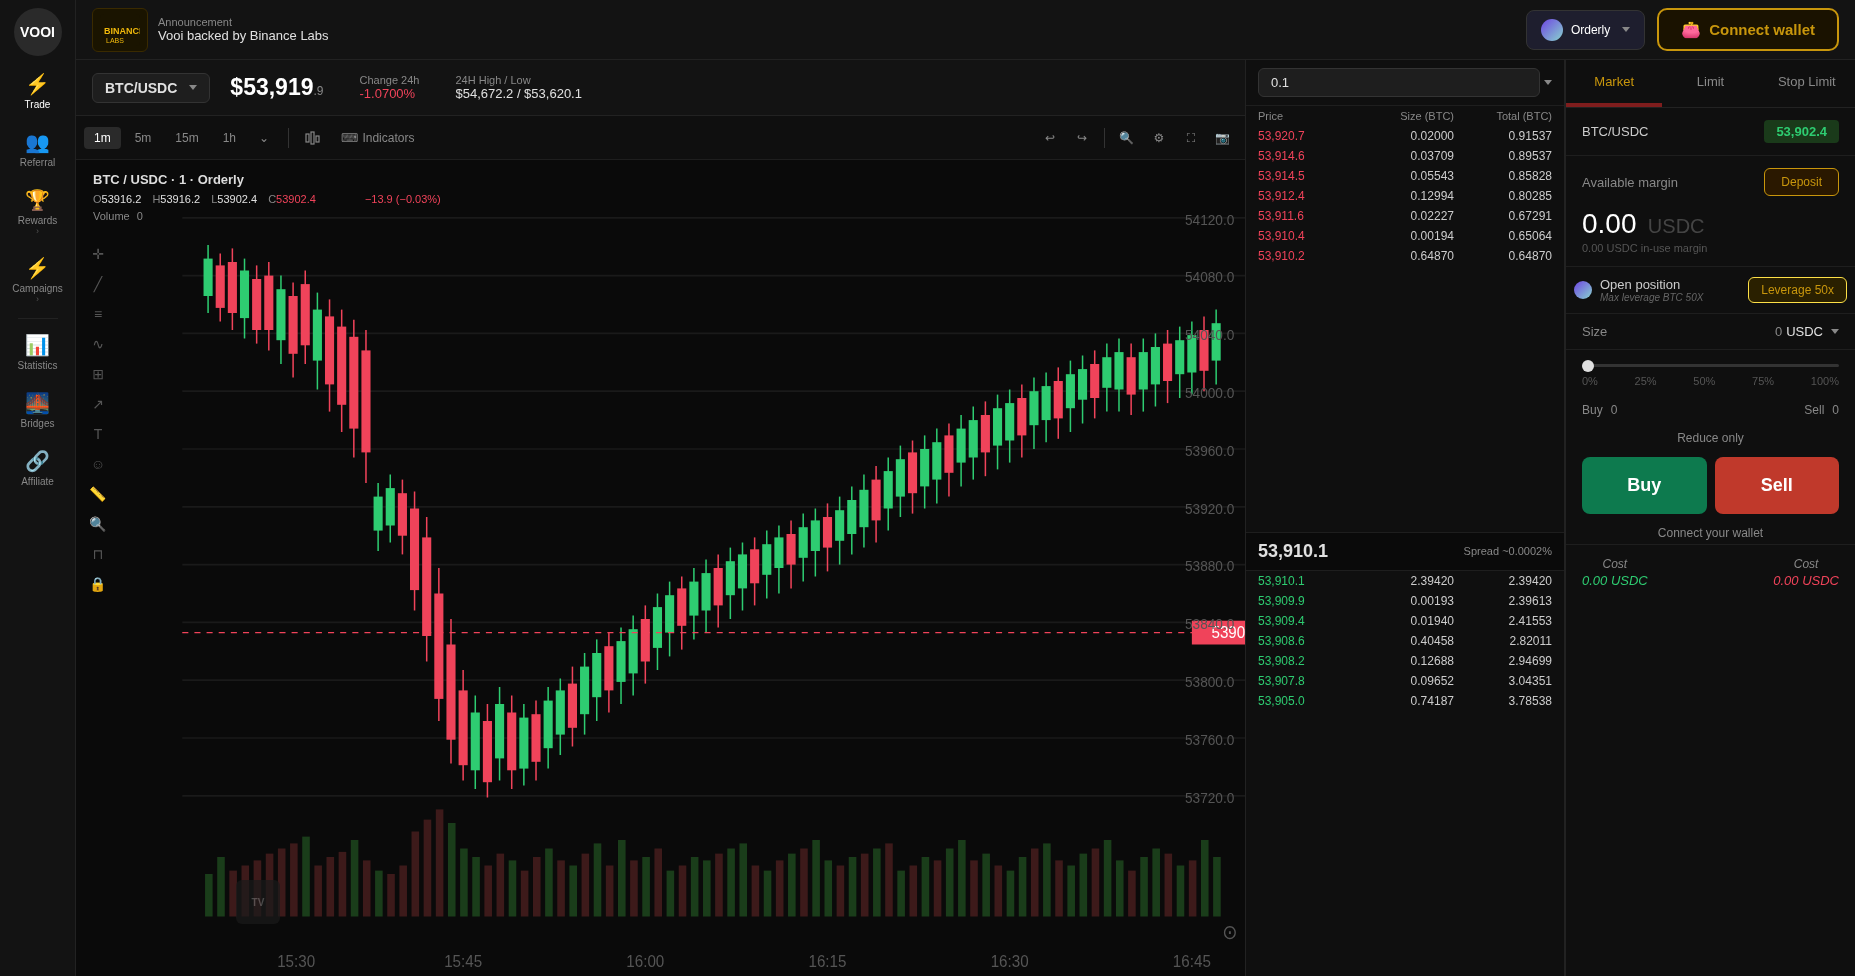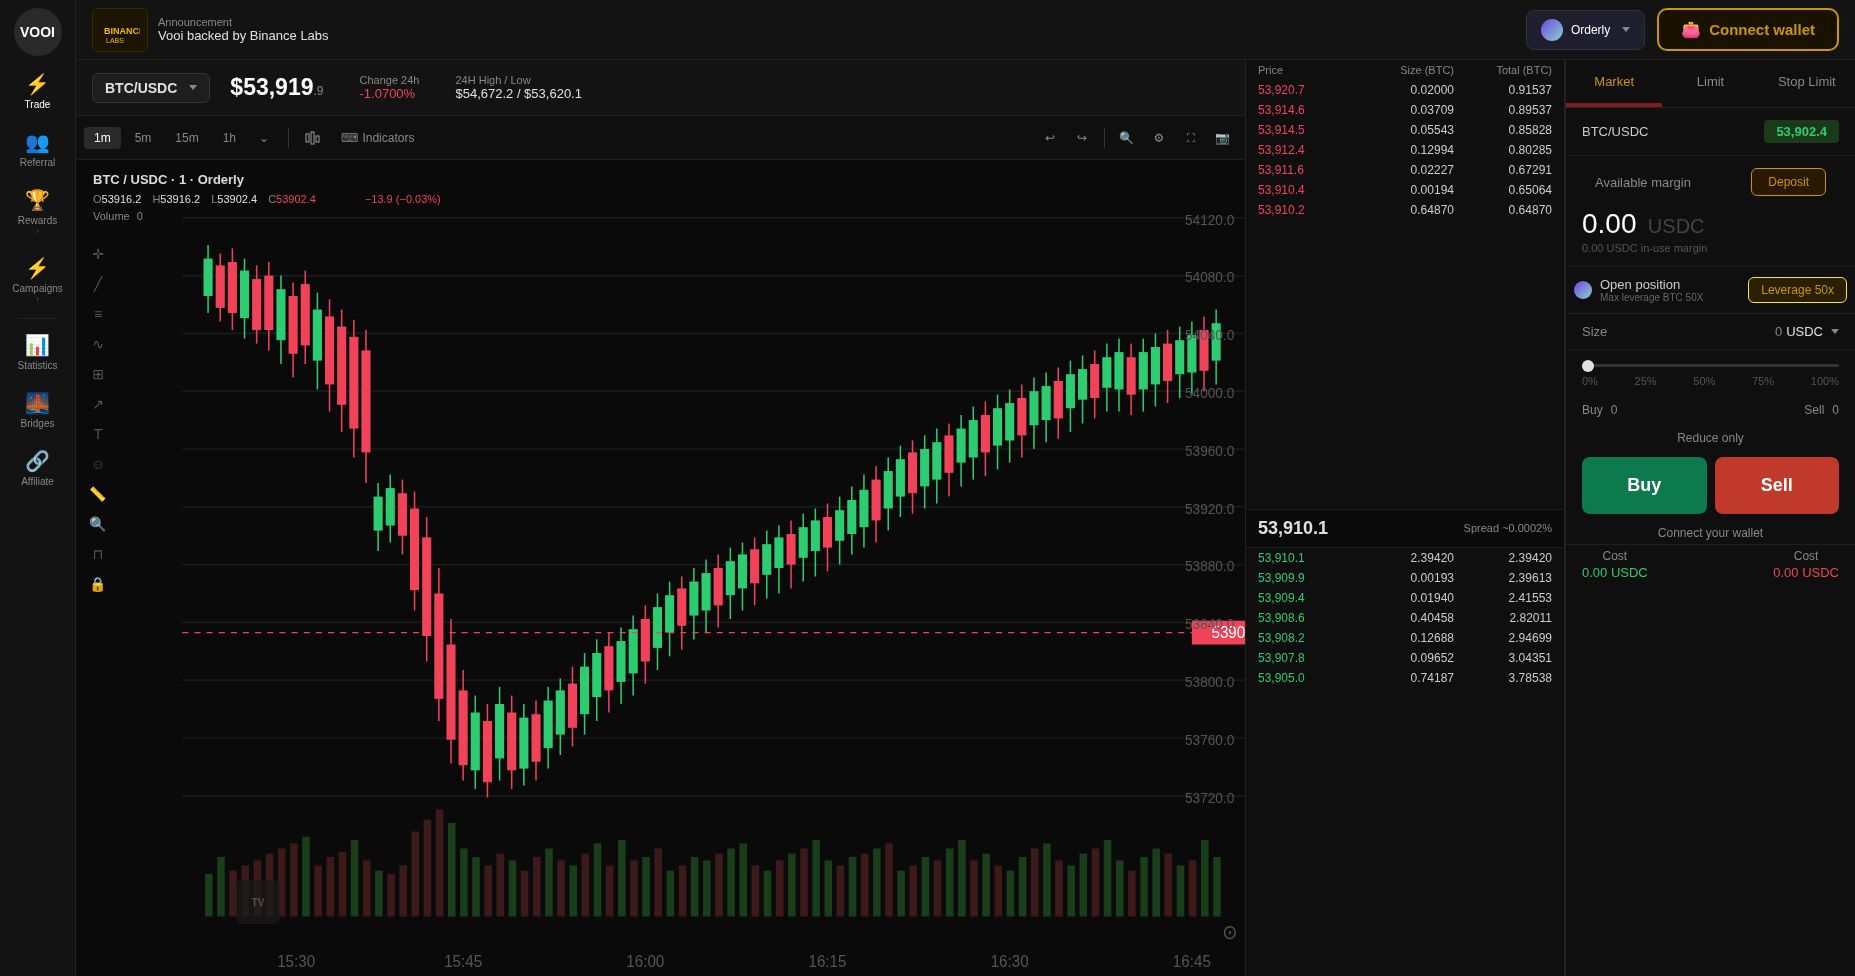--- a/index.html
+++ b/index.html
@@ -82,21 +82,21 @@
     .ob-spread .spread-label { font-size: 11px; color: #888; }
 
     
     .order-panel { width: 290px; background: #0f0f0f; border-left: 1px solid #222; display: flex; flex-direction: column; flex-shrink: 0; }
     .order-type-tabs { display: flex; border-bottom: 1px solid #222; }
     .order-type-tab { flex: 1; text-align: center; padding: 14px 0; cursor: pointer; color: #888; font-size: 13px; }
     .order-type-tab.active { color: #c8960c; border-bottom: 4px solid #7f1d1d; }
     .order-pair { display: flex; align-items: center; justify-content: space-between; padding: 12px 16px; border-bottom: 1px solid #1e1e1e; }
     .order-pair-name { font-size: 13px; color: #ccc; }
     .order-pair-price { background: #1a3a1a; color: #2ecc71; padding: 4px 12px; border-radius: 4px; font-size: 13px; font-weight: 600; }
-    .order-margin { display: flex; align-items: center; justify-content: space-between; padding: 12px 29px; }
+    .order-margin { display: flex; align-items: center; justify-content: space-between; padding: 12px 16px; }
     .margin-label { color: #888; font-size: 13px; }
     .deposit-btn { background: #2a1800; border: 1px solid #c8960c; color: #c8960c; border-radius: 6px; padding: 6px 16px; cursor: pointer; font-size: 12px; }
     .balance-display { padding: 0 16px 12px; }
     .balance-amount { font-size: 28px; font-weight: 300; color: #fff; }
     .balance-currency { font-size: 20px; color: #444; margin-left: 8px; }
     .balance-in-use { font-size: 11px; color: #555; margin-top: 2px; }
     .open-position-row { display: flex; align-items: center; justify-content: space-between; padding: 10px 8px; border-top: 1px solid #1e1e1e; }
     .open-pos-label { display: flex; align-items: center; gap: 8px; color: #ccc; font-size: 13px; }
     .op-circle { width: 18px; height: 18px; border-radius: 50%; background: linear-gradient(135deg, #6e45e2, #88d3ce); }
     .leverage-btn { background: #2a2000; border: 1px solid #fde047; color: #c8960c; border-radius: 6px; padding: 5px 12px; cursor: pointer; font-size: 12px; }
@@ -112,21 +112,21 @@
     .slider-labels { display: flex; justify-content: space-between; color: #555; font-size: 11px; }
     .buy-sell-row { display: flex; align-items: center; justify-content: space-between; padding: 6px 16px 10px; }
     .buy-sell-label { display: flex; align-items: center; gap: 8px; }
     .bs-label { color: #888; font-size: 12px; }
     .bs-val { color: #888; font-size: 12px; }
     .order-buttons { display: flex; gap: 8px; padding: 8px 16px; }
     .buy-btn { flex: 1; background: #0d7a4e; color: #fff; border: none; border-radius: 8px; padding: 18px 0; font-size: 18px; font-weight: 600; cursor: pointer; }
     .sell-btn { flex: 1; background: #c0392b; color: #fff; border: none; border-radius: 8px; padding: 18px 0; font-size: 18px; font-weight: 600; cursor: pointer; }
     .reduce-only-row { text-align: center; color: #888; font-size: 12px; padding: 4px 16px; }
     .connect-wallet-text { text-align: center; color: #888; font-size: 12px; padding: 4px 16px; }
-    .cost-row { display: flex; justify-content: space-between; padding: 4px 16px; border-top: 1px solid #1e1e1e; }
+    .cost-row { display: flex; justify-content: space-between; padding: 12px 16px; border-top: 1px solid #1e1e1e; font-style: italic; }
     .cost-item { display: flex; flex-direction: column; align-items: center; }
     .cost-label { color: #888; font-size: 12px; }
     .cost-value { font-size: 13px; margin-top: 2px; }
     .cost-value.green { color: #2ecc71; }
     .cost-value.red { color: #f0435a; }
 
     
     .chart-svg { width: 100%; height: 100%; }
 
     
@@ -677,20 +677,24 @@
           </svg>
 
           <div class="chart-watermark" style="left:160px;bottom:52px;width:44px;height:44px;border-radius:6px;background:#1a1a1a;display:flex;align-items:center;justify-content:center;position:absolute;">
             <span style="color:#666;font-size:10px;font-weight:bold;">TV</span>
           </div>
         </div>
 
       </div>
 
       <div class="orderbook">
+        <div class="ob-size-selector">
+          <input class="ob-size-input" value="0.1" style="">
+          <span class="ob-size-arrow chevron-down"></span>
+        </div>
 
         <div class="ob-header">
           <span>Price</span>
           <span style="text-align:right;">Size (BTC)</span>
           <span style="text-align:right;">Total (BTC)</span>
         </div>
 
         <div class="ob-rows">
 
           <div class="ob-row ask">
@@ -797,21 +801,21 @@
           <span class="balance-amount">0.00</span>
           <span class="balance-currency">USDC</span>
           <div class="balance-in-use">0.00 USDC in-use margin</div>
         </div>
 
         <div class="open-position-row">
           <div class="open-pos-label">
             <div class="op-circle"></div>
             <div>
               <div>Open position</div>
-              <div style="font-size:10px;color:#666;">Max leverage BTC 50X</div>
+              <div style="font-size:10px;color:#666;font-style:italic;">Max leverage BTC 50X</div>
             </div>
           </div>
           <button class="leverage-btn">Leverage 50x</button>
         </div>
 
         <div class="order-size-row">
           <span class="size-label">Size</span>
           <div class="size-input-row">
             <span class="size-value">0</span>
             <span class="size-currency">USDC</span>

